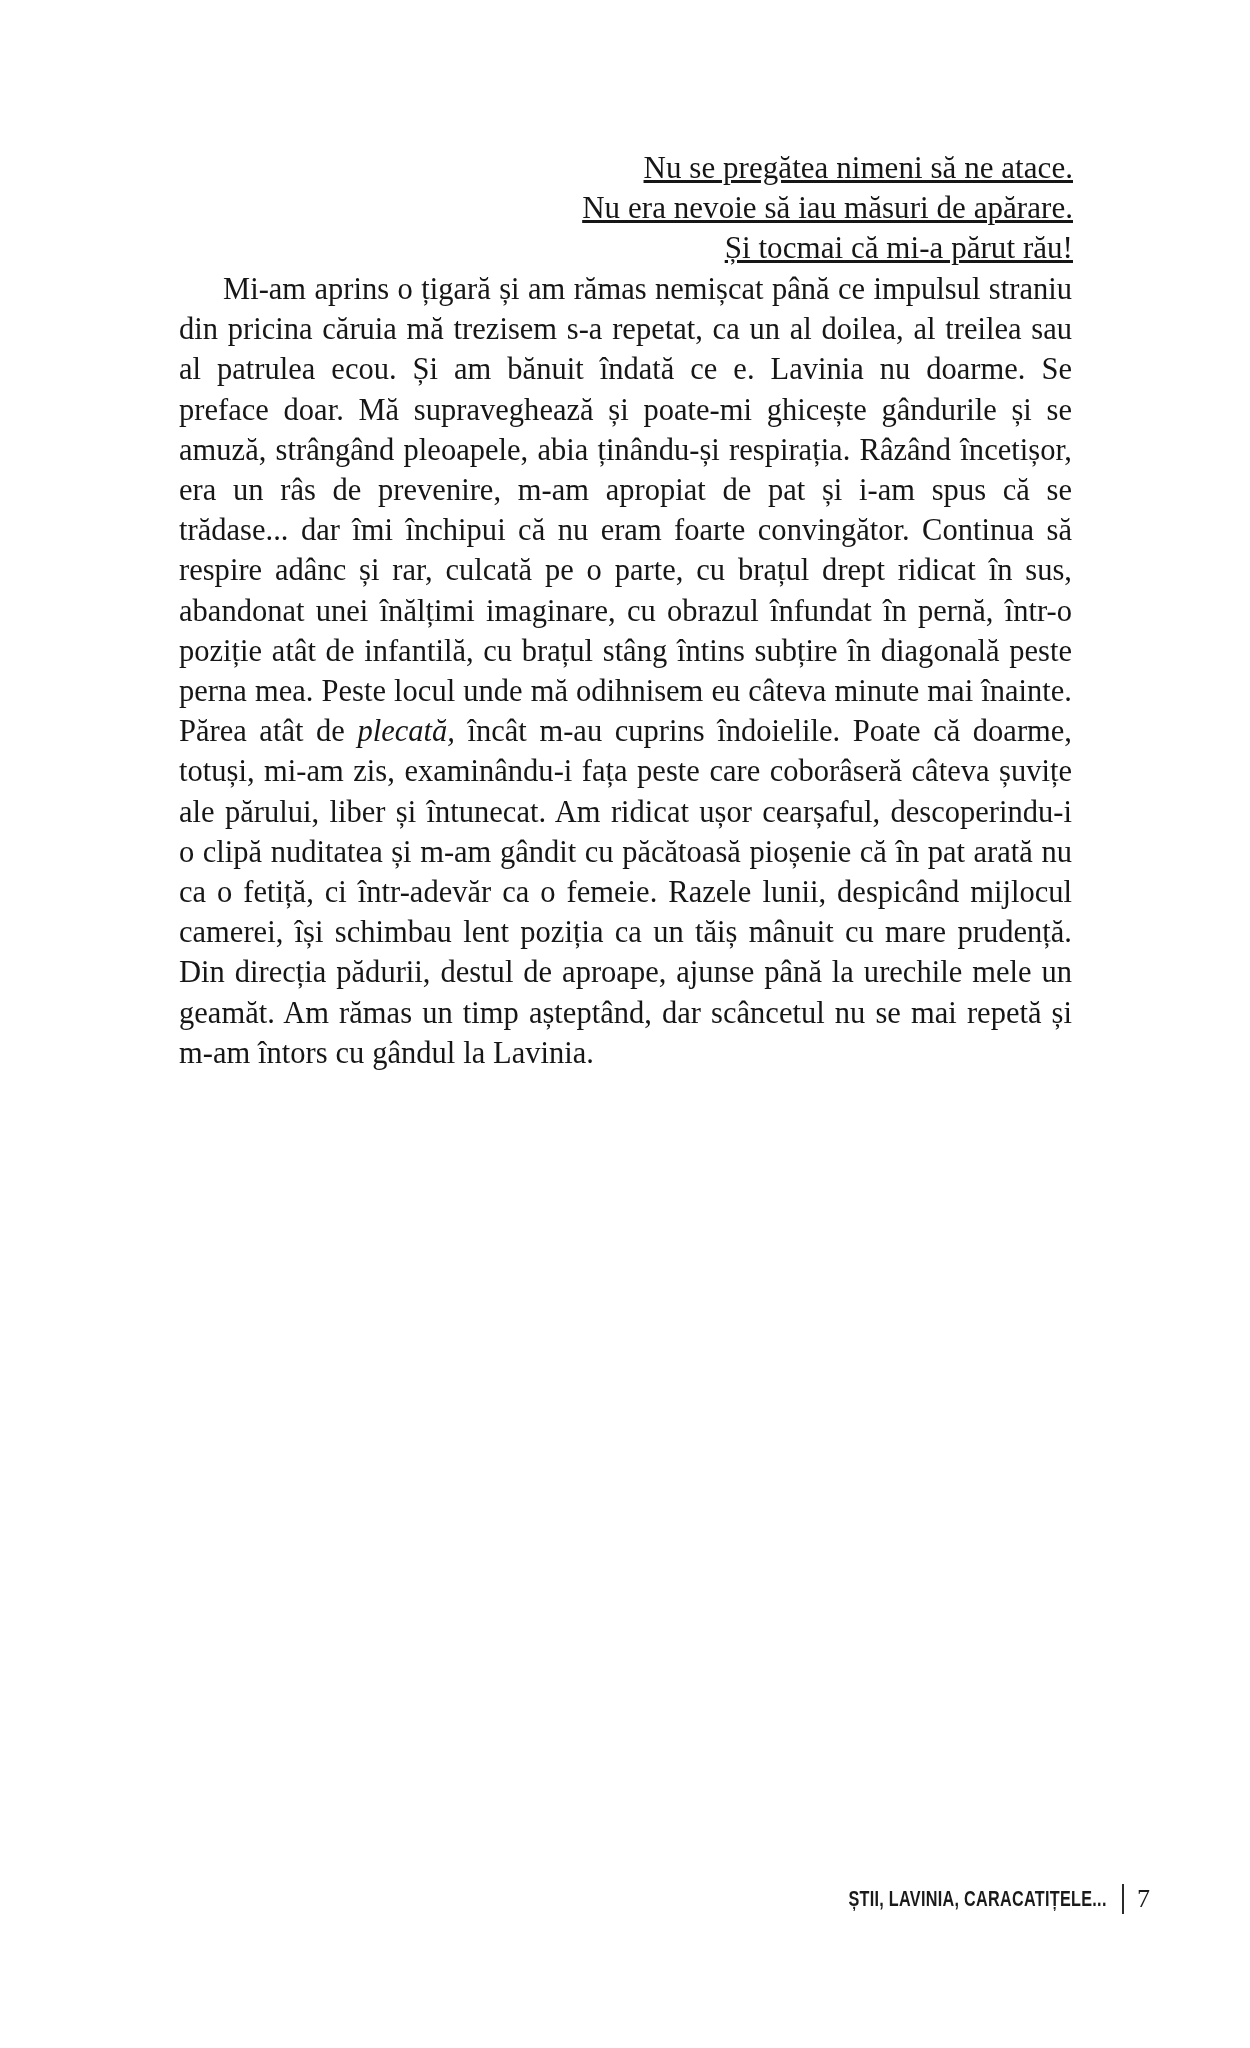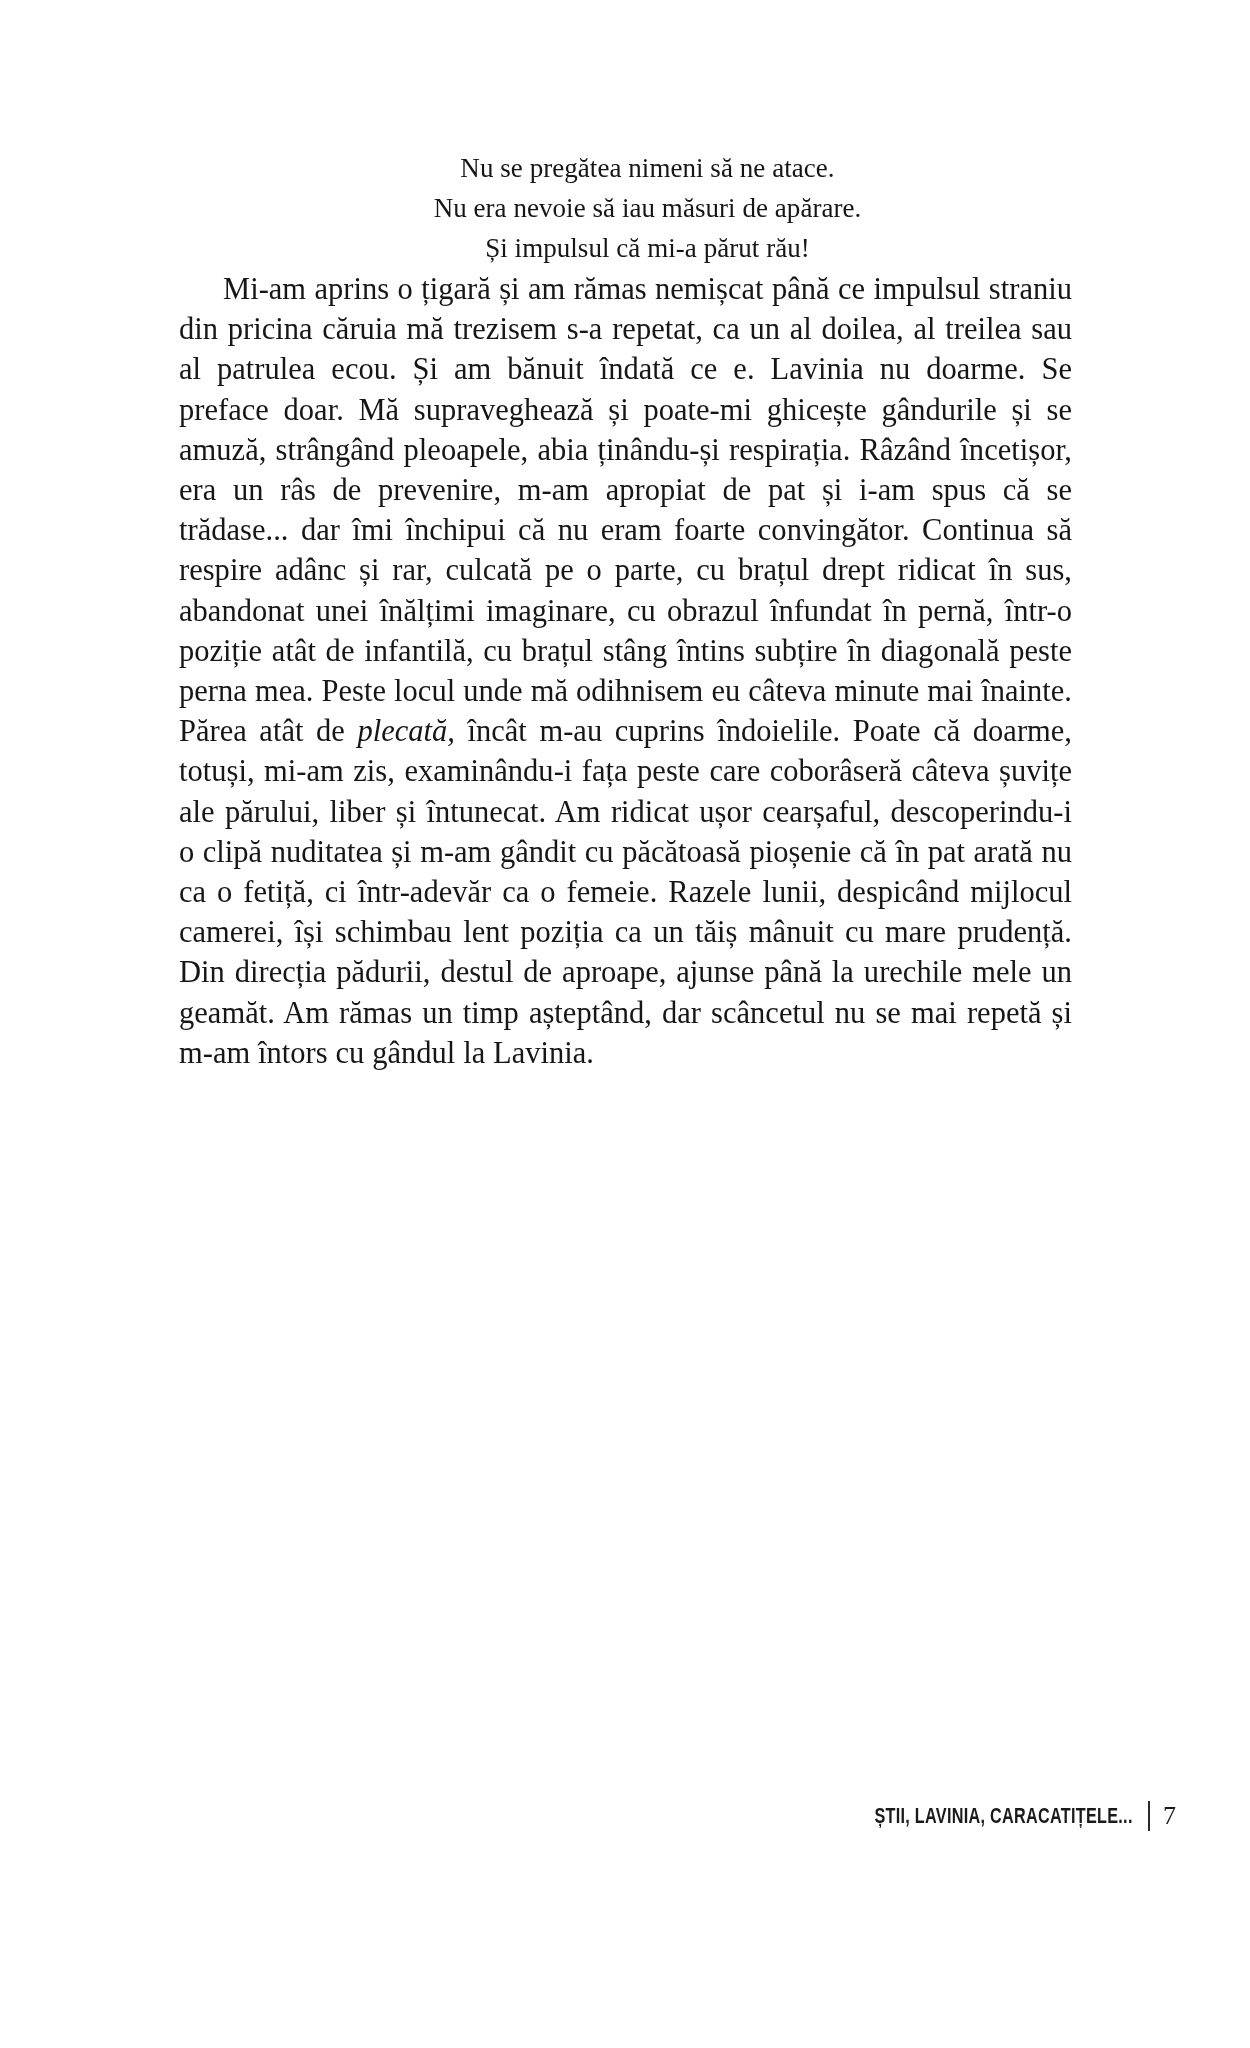--- a/index.html
+++ b/index.html
@@ -18,27 +18,28 @@
 
   
   .textblock {
     position: absolute;
     left: 178px;
     top: 148px;
     width: 895px;
   }
 
   .line-opening {
-    font-size: 27px;
+    font-size: 31px;
     line-height: 40px;
     color: #161616;
-    text-align: center;
+    text-align: right;
     text-indent: 44px;
     letter-spacing: 0.05px;
     white-space: nowrap;
+    text-decoration: underline;
   }
 
   .para {
     font-size: 30.5px;
     line-height: 40.2px;
     color: #161616;
     text-align: justify;
     text-indent: 44px;
     margin: 1px;
     letter-spacing: 0.02px;
@@ -52,25 +53,25 @@
   }
   .para em {
     font-style: italic;
   }
 
   
   .footer {
     position: absolute;
     left: 0;
     right: 0;
-    top: 1801px;
+    top: 1884px;
     display: flex;
     justify-content: flex-end;
     align-items: center;
-    padding-right: 74px;
+    padding-right: 100px;
   }
   .foot-title {
     font-family: "Liberation Sans Narrow", "Liberation Sans", "DejaVu Sans", sans-serif;
     font-weight: 700;
     font-size: 22.5px;
     letter-spacing: 0.4px;
     color: #1a1a1a;
     transform: scaleX(0.72);
     transform-origin: right center;
     white-space: nowrap;
@@ -91,21 +92,21 @@
 </style>
 </head>
 <body>
 
 <div class="page">
 
   <div class="textblock">
 
     <div class="line-opening">Nu se pregătea nimeni să ne atace.</div>
     <div class="line-opening">Nu era nevoie să iau măsuri de apărare.</div>
-    <div class="line-opening">Și impulsul că mi-a părut rău!</div>
+    <div class="line-opening">Și tocmai că mi-a părut rău!</div>
 
     <p class="para"><span>Mi-am aprins o țigară și am rămas nemișcat până ce impulsul straniu din pricina căruia mă trezisem s-a repetat, ca un al doilea, al treilea sau al patrulea ecou. Și am bănuit îndată ce e. Lavinia nu doarme. Se preface doar. Mă supraveghează și poate-mi ghicește gândurile și se amuză, strângând pleoapele, abia ținându-și respirația. Râzând încetișor, era un râs de prevenire, m-am apropiat de pat și i-am spus că se trădase... dar îmi închipui că nu eram foarte convingător. Continua să respire adânc și rar, culcată pe o parte, cu brațul drept ridicat în sus, abandonat unei înălțimi imaginare, cu obrazul înfundat în pernă, într-o poziție atât de infantilă, cu brațul stâng întins subțire în diagonală peste perna mea. Peste locul unde mă odihnisem eu câteva minute mai înainte. Părea atât de </span><em>plecată,</em><span> încât m-au cuprins îndoielile. Poate că doarme, totuși, mi-am zis, examinându-i fața peste care coborâseră câteva șuvițe ale părului, liber și întunecat. Am ridicat ușor cearșaful, descoperindu-i o clipă nuditatea și m-am gândit cu păcătoasă pioșenie că în pat arată nu ca o fetiță, ci într-adevăr ca o femeie. Razele lunii, despicând mijlocul camerei, își schimbau lent poziția ca un tăiș mânuit cu mare prudență. Din direcția pădurii, destul de aproape, ajunse până la urechile mele un geamăt. Am rămas un timp așteptând, dar scâncetul nu se mai repetă și m-am întors cu gândul la Lavinia.</span></p>
 
 
   </div>
 
   <div class="footer">
     <span class="foot-title">ȘTII, LAVINIA, CARACATIȚELE...</span>
     <span class="foot-rule"></span>
     <span class="foot-page">7</span>

